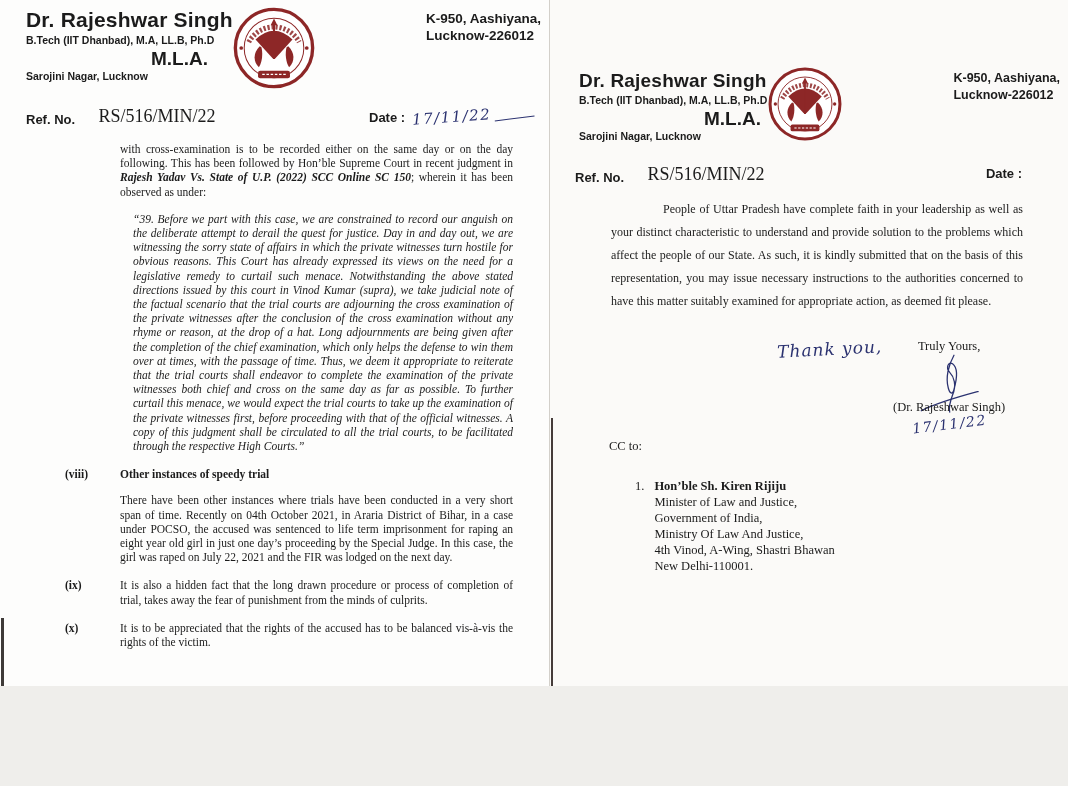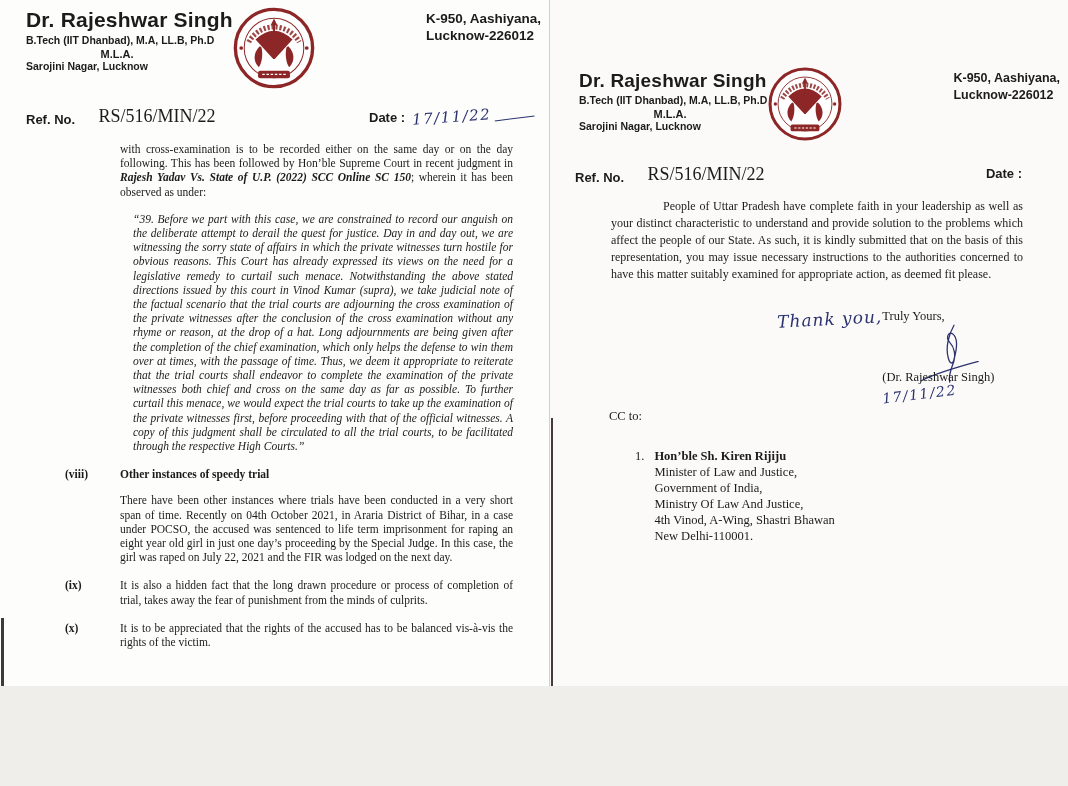--- a/index.html
+++ b/index.html
@@ -7,21 +7,21 @@
           font-family:"Liberation Serif",serif;color:var(--text,#1b1b1b);}
   .page{position:absolute;top:0;height:786px;overflow:hidden;}
   .page-left{left:0;width:549px;background:#fdfdfc;}
   .page-right{left:549px;width:519px;background:#fbfaf8;}
 
   
   .letterhead{position:relative;height:92px;}
   .lh-ident{padding:8px 0 0 26px;width:212px;font-family:"Liberation Sans",sans-serif;}
   .lh-name{font-size:21px;font-weight:bold;letter-spacing:.2px;}
   .lh-qual{font-size:10.5px;font-weight:bold;margin-top:2px;}
-  .lh-mla{font-size:11px;font-weight:bold;text-align:center;margin-top:2px;padding-right:30px;}
+  .lh-mla{font-size:19px;font-weight:bold;text-align:right;margin-top:2px;padding-right:30px;}
   .lh-const{font-size:10.5px;font-weight:bold;text-align:left;padding-right:14px;}
   .lh-emblem{position:absolute;color:var(--emblem-maroon,#8d2727);}
   .page-left .lh-emblem{left:232px;top:6px;width:84px;height:84px;}
   .page-right .lh-emblem{left:218px;top:4px;width:76px;height:76px;}
   .lh-emblem svg{width:100%;height:100%;}
   .lh-addr{position:absolute;top:10px;right:8px;
            font-family:"Liberation Sans",sans-serif;font-size:13.5px;font-weight:bold;line-height:17px;}
   .page-right .lh-addr{font-size:12.5px;top:8px;}
   .page-right .lh-ident{padding-left:30px;}
   .page-right .lh-name{font-size:19px;}
@@ -46,25 +46,25 @@
   .body-left{margin:14px 36px 0 120px;font-size:11.5px;line-height:14.2px;text-align:justify;}
   .para{margin:0;}
   .case-cite{font-weight:bold;font-style:italic;}
   .quote{margin:13px 0 0 13px;font-style:italic;}
   .li{position:relative;margin-top:14px;}
   .li-marker{position:absolute;left:-55px;top:0;font-weight:bold;}
   .li-heading{font-weight:bold;margin:0 0 12px 0;text-align:left;}
   .li-text{margin:0;}
 
   
-  .body-right{margin:12px 45px 0 62px;font-size:12px;line-height:17px;text-align:justify;}
+  .body-right{margin:12px 45px 0 62px;font-size:12px;line-height:23px;text-align:justify;}
   .body-right .para{text-indent:52px;}
   .sig-row{display:flex;justify-content:space-between;align-items:flex-start;margin:26px 52px 0 228px;}
   .thanks{font-size:17px;letter-spacing:1px;transform:rotate(-3deg);white-space:nowrap;}
-  .closing-col{text-align:left;width:156px;font-size:12.5px;}
+  .closing-col{text-align:center;width:156px;font-size:12.5px;}
   .signature-svg{display:block;width:64px;height:66px;margin:-4px auto -16px;color:var(--ink-blue,#2b3270);}
   .sign-date{display:inline-block;font-size:14px;letter-spacing:1.5px;transform:rotate(-7deg);margin-top:1px;}
   .cc-label{margin:6px 0 0 60px;font-size:12.5px;}
   .cc-item{display:flex;gap:10px;margin:24px 0 0 86px;font-size:12.5px;line-height:16px;}
   .cc-name{font-weight:bold;}
 
   
   .page-bottom{position:absolute;left:0;right:0;bottom:4px;}
   .pageno{text-align:center;font-size:12.5px;margin-bottom:6px;}
   .footrule{height:2.2px;background:var(--footer-rule,#6b1515);margin:0 4px 7px 5px;}

